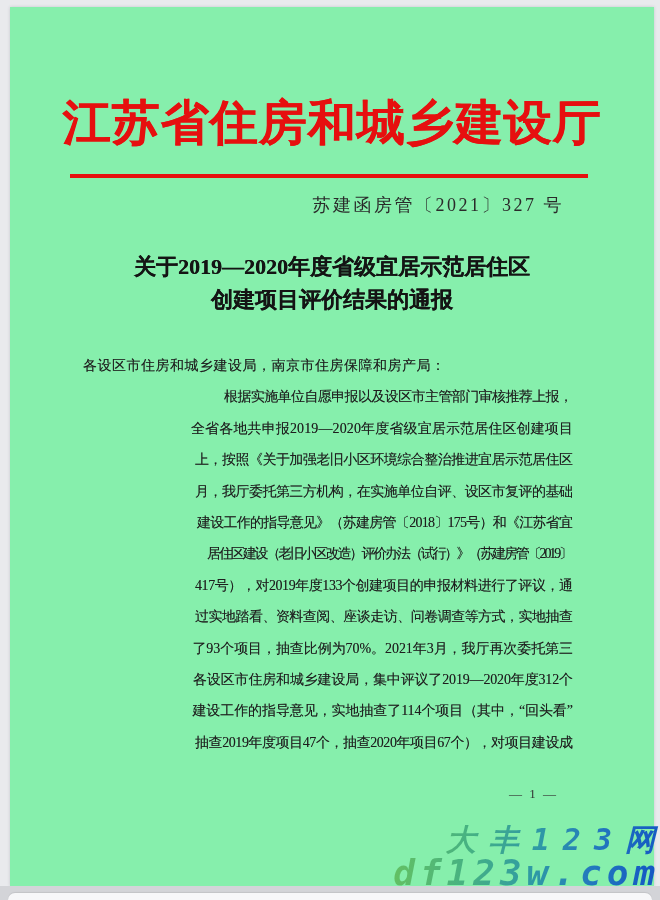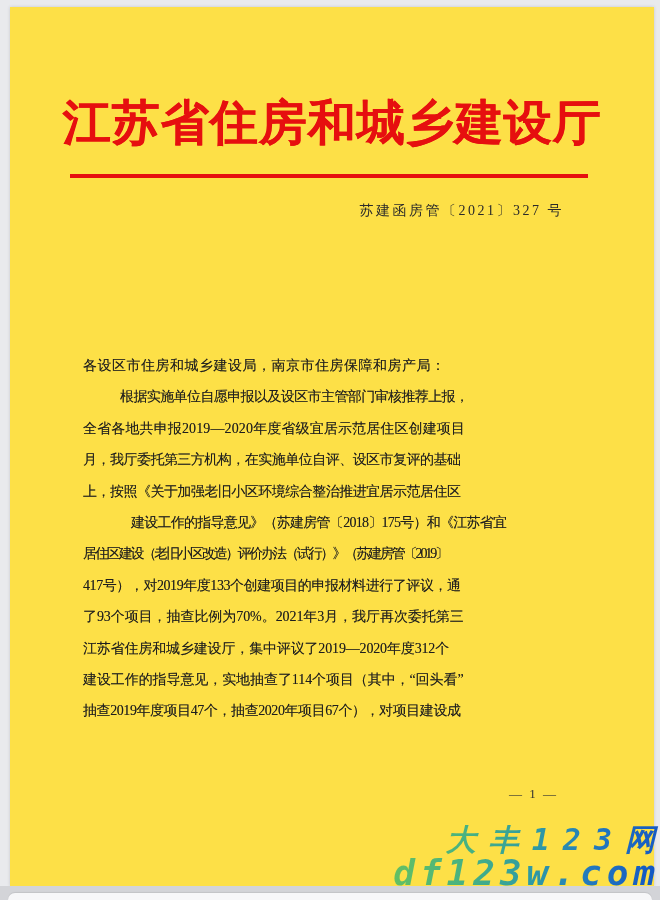--- a/index.html
+++ b/index.html
@@ -3,21 +3,21 @@
 <meta charset="utf-8">
 <style>
   html,body{margin:0;padding:0;}
   body{
     width:660px;height:900px;position:relative;overflow:hidden;
     background:#e9eaed;
     font-family:"Liberation Serif","DejaVu Serif",serif;
   }
   .page{
     position:absolute;left:10px;top:7px;width:644px;height:879px;
-    background:#fde047;
+    background:#86efac;
     box-shadow:0 0 3px rgba(40,40,60,0.18);
   }
   .page-gap{
     position:absolute;left:0;top:886px;width:660px;height:14px;
     background:#d3d4d8;
   }
   .next-page{
     position:absolute;left:8px;top:893px;width:644px;height:7px;
     background:#f7f7f9;border-radius:7px 7px 0 0;
     box-shadow:0 -1px 1px rgba(0,0,0,0.08);
@@ -26,36 +26,36 @@
     position:absolute;top:86px;left:0;width:100%;
     text-align:center;
     font-size:48px;line-height:1.25;font-weight:bold;
     letter-spacing:1px;
     text-shadow:0.5px 0 0 currentColor;
   }
   .red-rule{
     position:absolute;left:60px;top:167px;width:518px;height:4px;
   }
   .doc-number{
-    position:absolute;top:195px;right:90px;
-    font-size:14px;letter-spacing:2.5px;color:#2a2a2a;
+    position:absolute;top:186px;right:90px;
+    font-size:18px;letter-spacing:2.5px;color:#2a2a2a;
   }
   .doc-title{
     position:absolute;top:243px;left:0;width:100%;
     text-align:center;font-weight:bold;color:#141414;
     font-size:22px;line-height:33px;
     text-shadow:0.3px 0 0 currentColor;
   }
   .body-block{
     position:absolute;left:73px;top:343px;width:490px;
     font-size:14px;line-height:31.4px;color:#1e1e1e;
     text-shadow:0 0 0.5px rgba(30,30,30,0.5);
   }
   .salutation{white-space:nowrap;letter-spacing:0.5px;}
-  .jline{white-space:nowrap;overflow:visible;}
+  .jline{white-space:nowrap;overflow:visible;text-align:right;}
   .jline.indent{padding-left:37px;}
   .page-number{
     position:absolute;top:779px;right:96px;
     font-size:13px;letter-spacing:2px;color:#333;
   }
   .watermark{
     position:absolute;right:5px;bottom:8px;text-align:right;
     font-family:"DejaVu Sans Mono","Liberation Mono",monospace;
     font-style:italic;font-weight:bold;line-height:1.02;
   }
@@ -73,34 +73,37 @@
 
 <div class="page">
 
   <div class="agency" style="color: rgb(230, 15, 15);">江苏省住房和城乡建设厅</div>
 
   <div class="red-rule" style="background: rgb(230, 15, 15);"></div>
 
   <div class="doc-number">苏建函房管〔2021〕327 号</div>
 
   <div class="doc-title">
+    <div>关于2019—2020年度省级宜居示范居住区</div>
+    <div>创建项目评价结果的通报</div>
   </div>
 
   <div class="body-block">
     <div class="salutation">各设区市住房和城乡建设局，南京市住房保障和房产局：</div>
     <div>
         <div class="jline indent"><span style="letter-spacing: -0.6px; margin-right: 0.6px;">根据实施单位自愿申报以及设区市主管部门审核推荐上报，</span></div>
         <div class="jline"><span style="letter-spacing: 0.133333px; margin-right: -0.133333px; margin-top: 12px;">全省各地共申报2019—2020年度省级宜居示范居住区创建项目</span></div>
+        <div class="jline"><span style="letter-spacing: -0.518519px; margin-right: 0.518518px;">上，按照《关于加强老旧小区环境综合整治推进宜居示范居住区</span></div>
         <div class="jline"><span style="letter-spacing: -0.518519px; margin-right: 0.518518px;">月，我厅委托第三方机构，在实施单位自评、设区市复评的基础</span></div>
-        <div class="jline"><span style="letter-spacing: -0.518519px; margin-right: 0.518518px;">上，按照《关于加强老旧小区环境综合整治推进宜居示范居住区</span></div>
         <div class="jline"><span style="letter-spacing: -0.741935px; margin-right: 0.741935px; margin-left: 48px;">建设工作的指导意见》（苏建房管〔2018〕175号）和《江苏省宜</span></div>
         <div class="jline"><span style="letter-spacing: -2.125px; margin-right: 2.125px;">居住区建设（老旧小区改造）评价办法（试行）》（苏建房管〔2019〕</span></div>
         <div class="jline"><span style="letter-spacing: -0.4375px; margin-right: 0.4375px;">417号），对2019年度133个创建项目的申报材料进行了评议，通</span></div>
+        <div class="jline"><span style="letter-spacing: -0.518519px; margin-right: 0.518518px;">过实地踏看、资料查阅、座谈走访、问卷调查等方式，实地抽查</span></div>
         <div class="jline"><span style="letter-spacing: -0.0645161px; margin-right: 0;">了93个项目，抽查比例为70%。2021年3月，我厅再次委托第三</span></div>
-        <div class="jline"><span style="letter-spacing: -0.15625px; margin-right: 0.15625px;">江苏省住房和城乡建设厅，集中评议了2019—2020年度312个</span></div>
+        <div class="jline"><span style="letter-spacing: -0.15625px; margin-right: 0.15625px;">各设区市住房和城乡建设局，集中评议了2019—2020年度312个</span></div>
         <div class="jline"><span style="letter-spacing: -0.0797414px; margin-right: 0.0797413px;">建设工作的指导意见，实地抽查了114个项目（其中，“回头看”</span></div>
         <div class="jline"><span style="letter-spacing: -0.424242px; margin-right: 0.424242px;">抽查2019年度项目47个，抽查2020年项目67个），对项目建设成</span></div>
       </div>
   </div>
 
   <div class="page-number">— 1 —</div>
 </div>
 
 <div class="page-gap"></div>
 <div class="next-page"></div>

